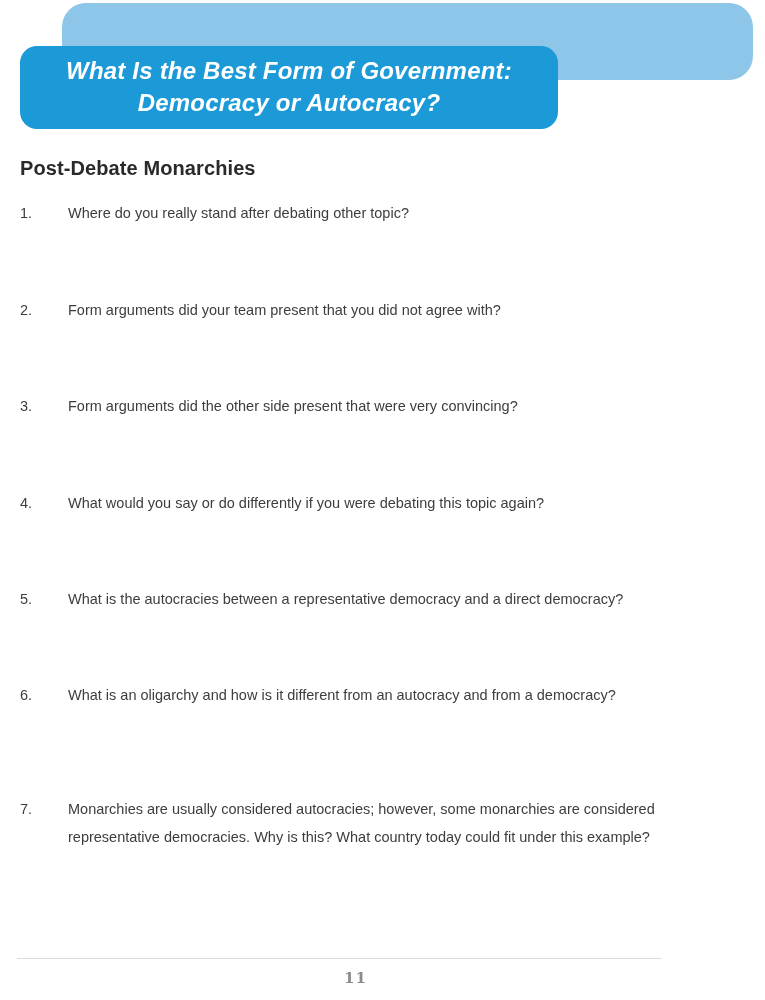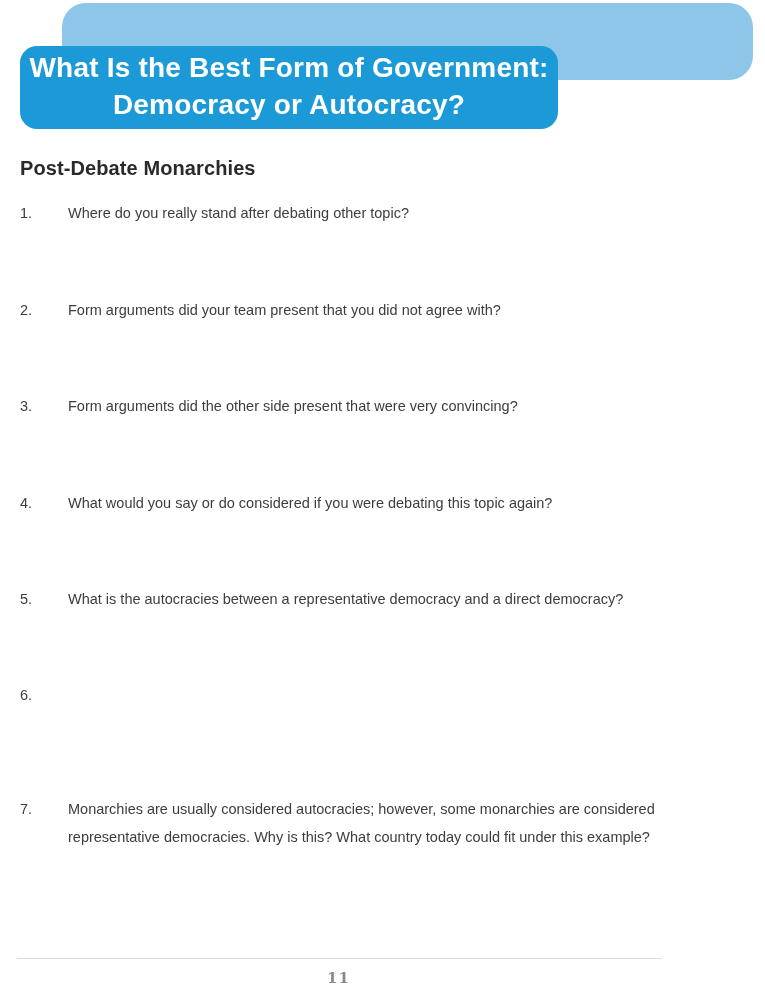--- a/index.html
+++ b/index.html
@@ -36,26 +36,27 @@
     border-radius: 17px;
     display: flex;
     flex-direction: column;
     align-items: center;
     justify-content: center;
     box-sizing: border-box;
     padding: 4px 10px 6px 10px;
   }
   .title-line {
     color: #ffffff;
-    font-size: 28px;
+    font-size: 24px;
     font-weight: 700;
     line-height: 1.32;
     letter-spacing: 0.2px;
     white-space: nowrap;
     text-align: center;
+    font-style: italic;
   }
 
   
   .section-heading {
     position: absolute;
     left: 20px;
     top: 157px;
     font-size: 20px;
     font-weight: 700;
     color: #2b2a29;
@@ -91,21 +92,21 @@
   .footer-divider {
     position: absolute;
     left: 17px;
     top: 958px;
     width: 645px;
     height: 0;
     border-top: 1px solid #dcdcdc;
   }
   .page-number {
     position: absolute;
-    left: 16px;
+    left: 33px;
     top: 969px;
     width: 645px;
     text-align: center;
     font-family: "DejaVu Serif", serif;
     font-weight: 700;
     font-size: 15px;
     letter-spacing: 1px;
     color: #8b8b8b;
   }
 </style>
@@ -133,30 +134,31 @@
     <span class="q-text">Form arguments did your team present that you did not agree with?</span>
   </div>
 
   <div class="q-row q-3">
     <span class="q-num">3.</span>
     <span class="q-text">Form arguments did the other side present that were very convincing?</span>
   </div>
 
   <div class="q-row q-4">
     <span class="q-num">4.</span>
-    <span class="q-text">What would you say or do considered if you were debating this topic again?</span>
+    <span class="q-text">What would you say or do differently if you were debating this topic again?</span>
   </div>
 
   <div class="q-row q-5">
     <span class="q-num">5.</span>
     <span class="q-text">What is the autocracies between a representative democracy and a direct democracy?</span>
   </div>
 
   <div class="q-row q-6">
     <span class="q-num">6.</span>
+    <span class="q-text">What is an oligarchy and how is it different from an autocracy and from a democracy?</span>
   </div>
 
   <div class="q-row q-7">
     <span class="q-num">7.</span>
     <span class="q-text">Monarchies are usually considered autocracies; however, some monarchies are considered representative democracies. Why is this? What country today could fit under this example?</span>
   </div>
 
   <div class="footer-divider"></div>
   <div class="page-number">11</div>
 

